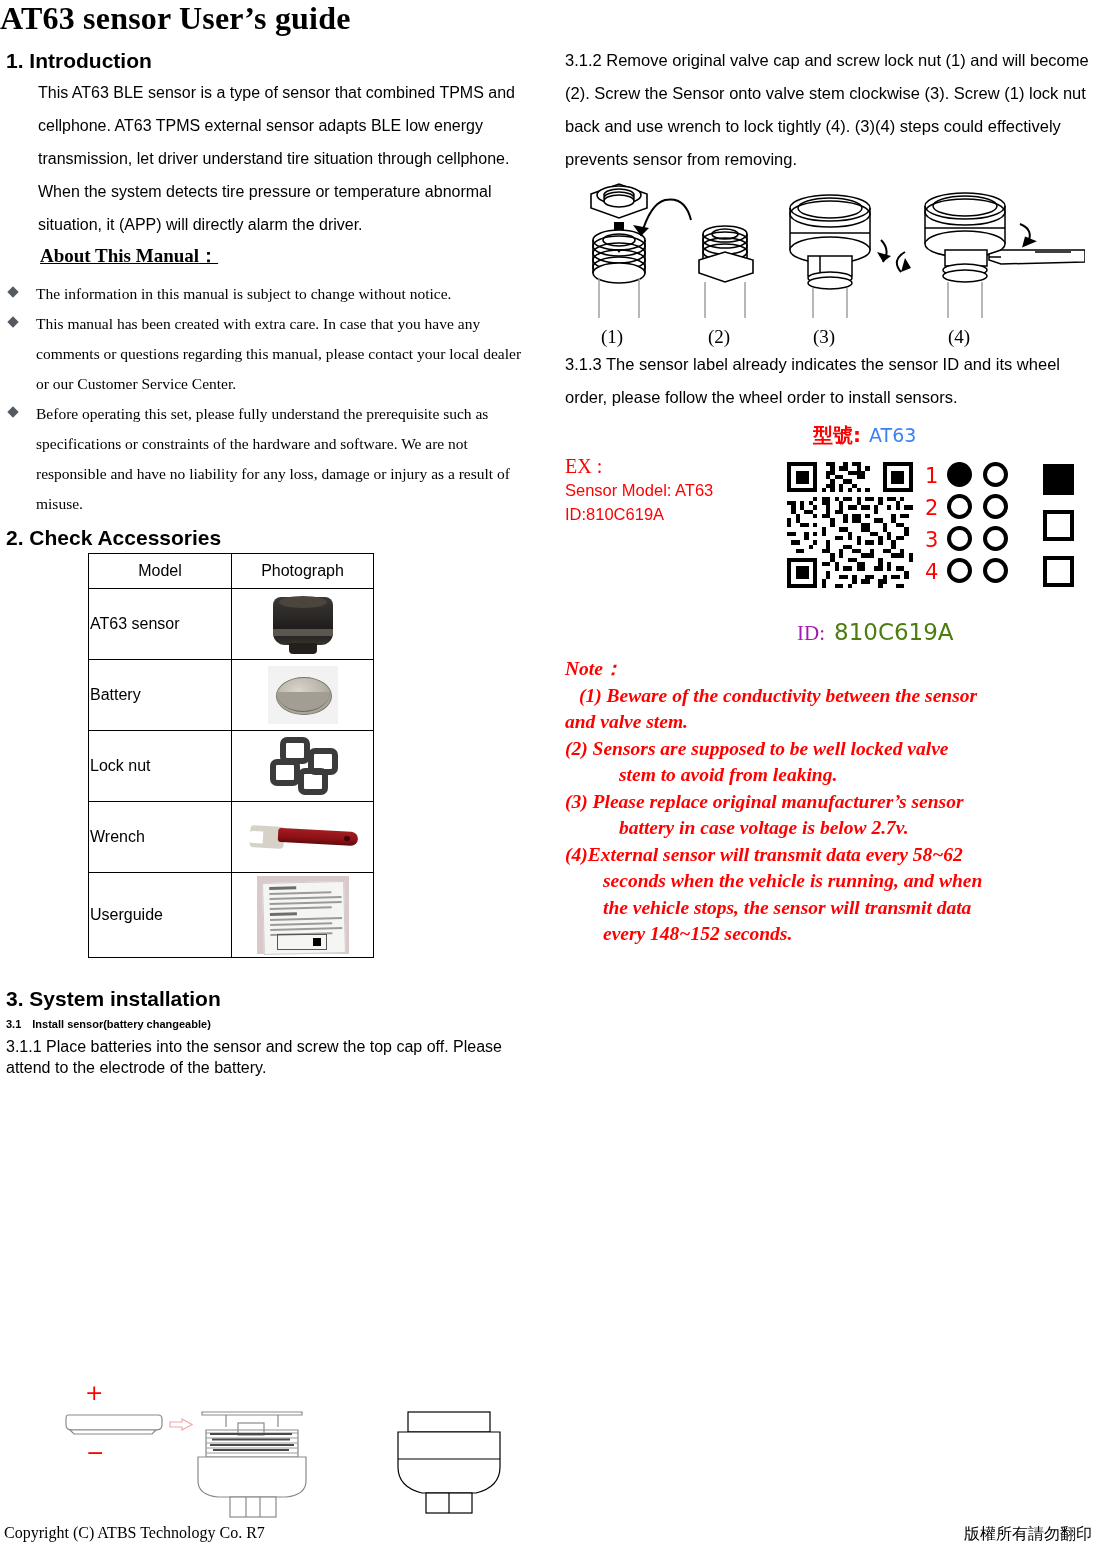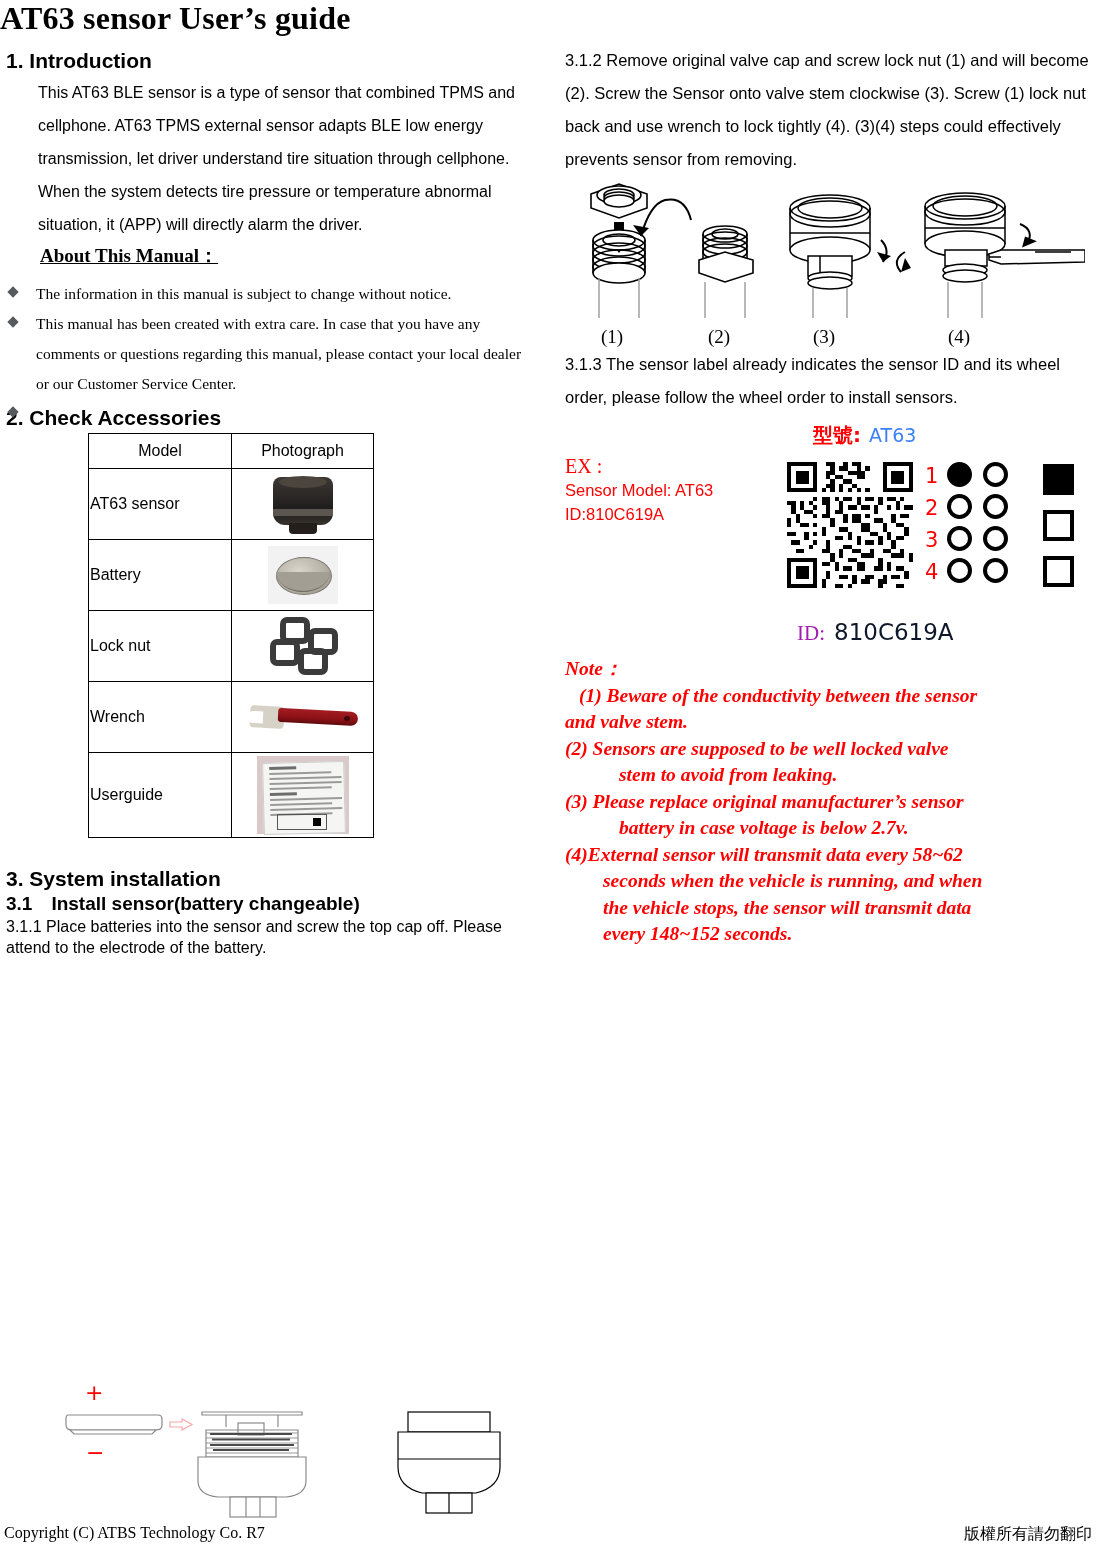--- a/index.html
+++ b/index.html
@@ -51,21 +51,21 @@
   h2.sec {
     font-family: "Liberation Sans", sans-serif;
     font-weight: bold;
     font-size: 21px;
     margin: 0 0 2px 6px;
     line-height: 26px;
   }
   h3.subsec {
     font-family: "Liberation Sans", sans-serif;
     font-weight: bold;
-    font-size: 19px;
+    font-size: 11px;
     margin: 0 0 1px 6px;
     line-height: 20px;
   }
   .intro-para {
     font-size: 16px;
     line-height: 33px;
     margin: 0 0 0 38px;
     width: 490px;
   }
   .about-head {
@@ -319,21 +319,21 @@
     position: absolute;
     left: 232px; top: 195px;
     white-space: nowrap;
   }
   .id-line .k {
     color: #a21caf;
     font-family: "Liberation Serif", serif;
     font-size: 21px;
   }
   .id-line .v {
-    color: #0f172a;
+    color: #4d7c0f;
     font-family: "DejaVu Sans", sans-serif;
     font-size: 23px;
     margin-left: 9px;
   }
   .qr {
     position: absolute;
     left: 222px; top: 38px;
     width: 126px; height: 126px;
   }
   .wheel-grid {
@@ -445,20 +445,21 @@
       <li>
         <span class="dia"></span>
         <span>The information in this manual is subject to change without notice.</span>
       </li>
       <li>
         <span class="dia"></span>
         <span>This manual has been created with extra care. In case that you have any comments or questions regarding this manual, please contact your local dealer or our Customer Service Center.</span>
       </li>
       <li>
         <span class="dia"></span>
+        <span>Before operating this set, please fully understand the prerequisite such as specifications or constraints of the hardware and software. We are not responsible and have no liability for any loss, damage or injury as a result of misuse.</span>
       </li>
     </ul>
 
     <div class="acc-wrap">
       <h2 class="sec">2. Check Accessories</h2>
 
       <table class="acc">
         <colgroup>
             <col class="c1">
             <col class="c2">

